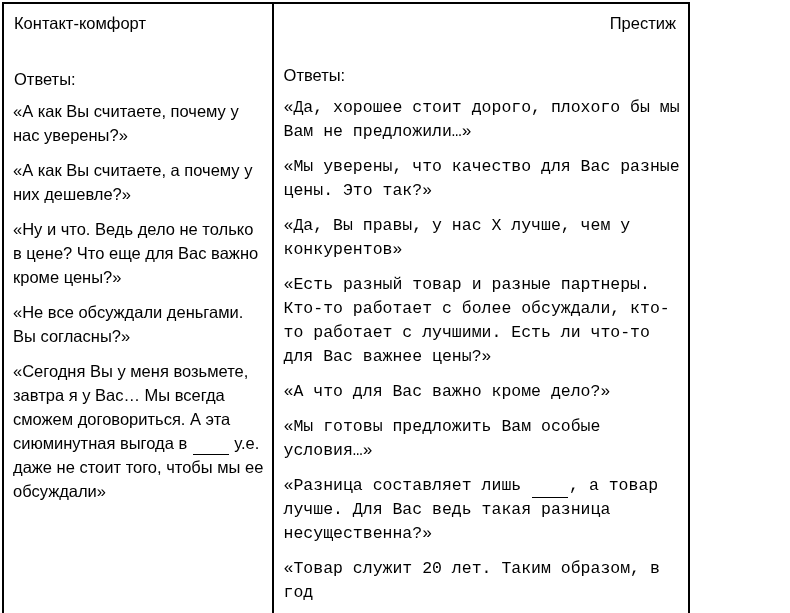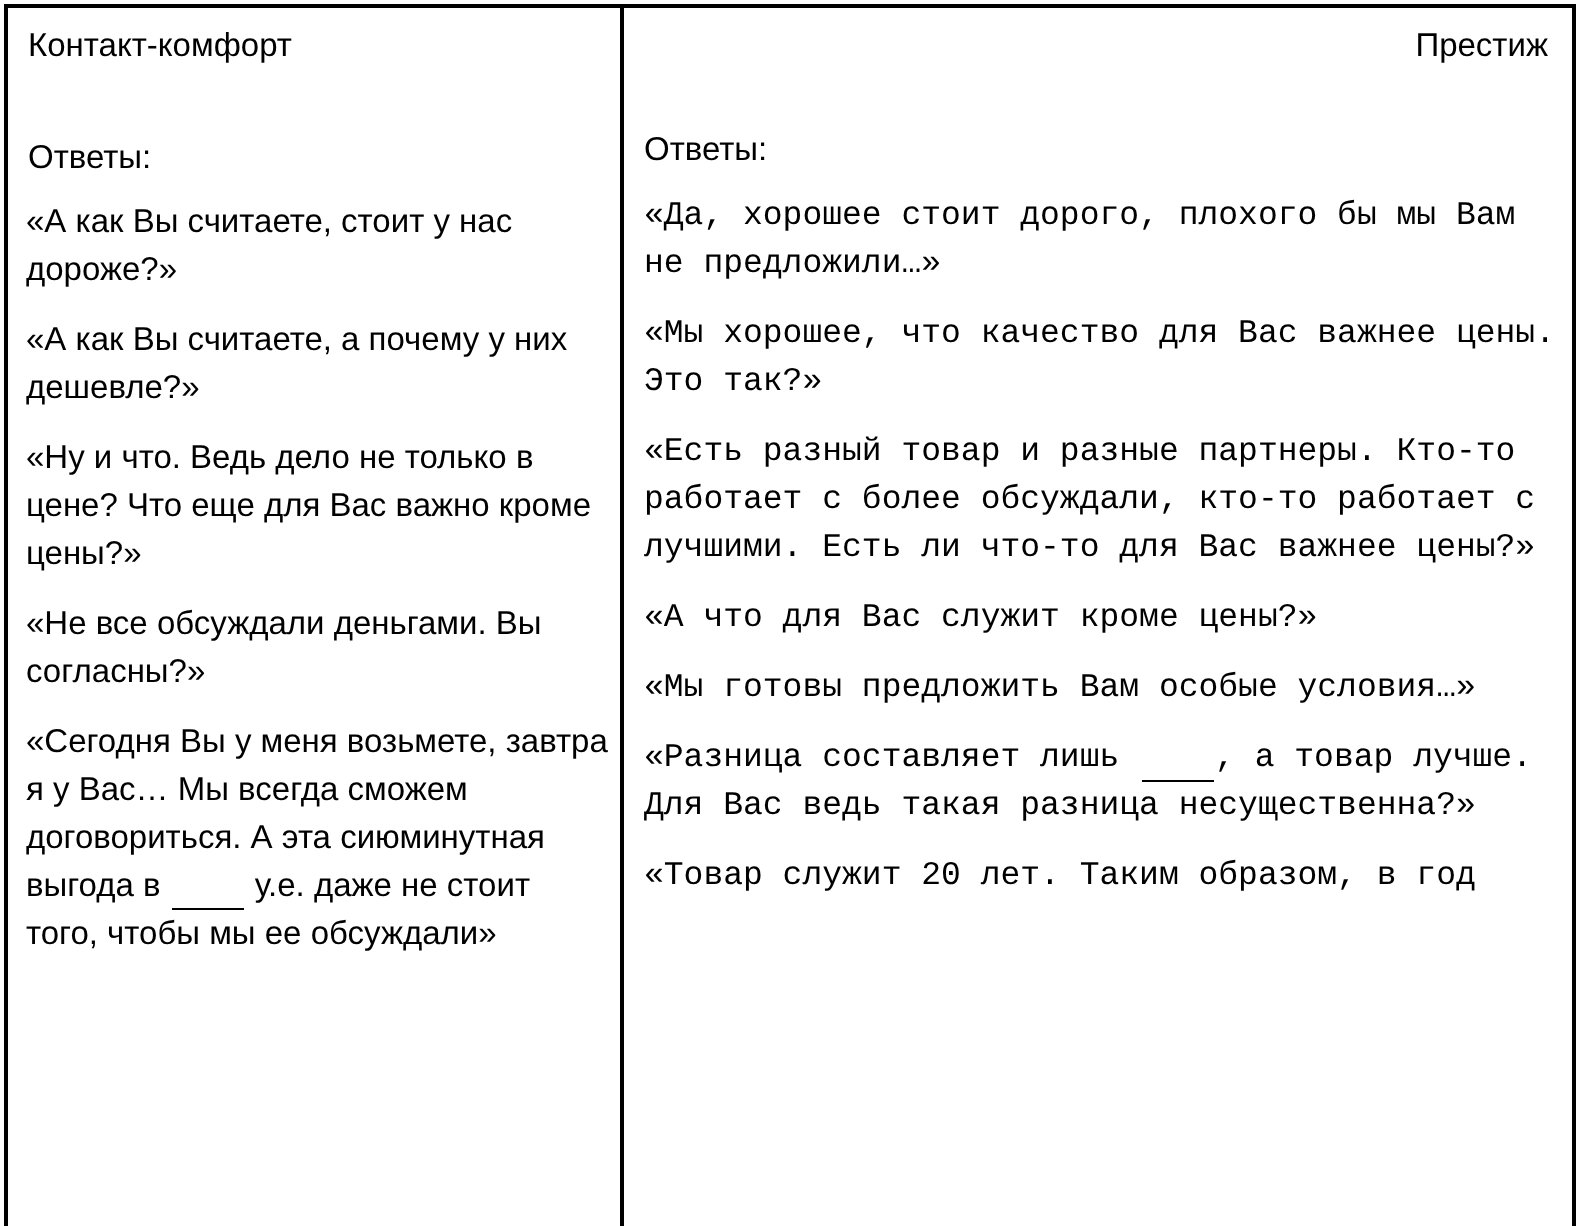--- a/index.html
+++ b/index.html
@@ -16,21 +16,21 @@
     width: 790px;
     height: 613px;
     overflow: hidden;
     background: #ffffff;
     box-sizing: border-box;
   }
   .table {
     position: absolute;
     left: 2px;
     top: 2px;
-    width: 786px;
+    width: 688px;
     height: 611px;
     border: 2px solid #000000;
     border-bottom: none;
     box-sizing: border-box;
     display: flex;
     flex-direction: row;
   }
   .col {
     box-sizing: border-box;
     padding: 0;
@@ -98,34 +98,35 @@
 </head>
 <body>
 
 <div class="page">
   <div class="table">
 
     <div class="col col-left">
       <div class="colhead">Контакт-комфорт</div>
       <div class="spacer-left"></div>
       <div class="answers-label left">Ответы:</div>
-      <div class="item">«А как Вы считаете, стоит у нас дороже?»</div>
+      <div class="item">«А как Вы считаете, почему у нас уверены?»</div>
       <div class="item">«А как Вы считаете, а почему у них дешевле?»</div>
       <div class="item">«Ну и что. Ведь дело не только в цене? Что еще для Вас важно кроме цены?»</div>
       <div class="item">«Не все обсуждали деньгами. Вы согласны?»</div>
       <div class="item">«Сегодня Вы у меня возьмете, завтра я у Вас… Мы всегда сможем договориться. А эта сиюминутная выгода в <span class="blank"></span> у.е. даже не стоит того, чтобы мы ее обсуждали»</div>
     </div>
 
     <div class="col col-right">
       <div class="colhead right">Престиж</div>
       <div class="spacer-right"></div>
       <div class="answers-label right">Ответы:</div>
       <div class="item">«Да, хорошее стоит дорого, плохого бы мы Вам не предложили…»</div>
-      <div class="item">«Мы хорошее, что качество для Вас важнее цены. Это так?»</div>
+      <div class="item">«Мы уверены, что качество для Вас разные цены. Это так?»</div>
+      <div class="item">«Да, Вы правы, у нас Х лучше, чем у конкурентов»</div>
       <div class="item">«Есть разный товар и разные партнеры. Кто-то работает с более обсуждали, кто-то работает с лучшими. Есть ли что-то для Вас важнее цены?»</div>
-      <div class="item">«А что для Вас служит кроме цены?»</div>
+      <div class="item">«А что для Вас важно кроме дело?»</div>
       <div class="item">«Мы готовы предложить Вам особые условия…»</div>
       <div class="item">«Разница составляет лишь <span class="blank"></span>, а товар лучше. Для Вас ведь такая разница несущественна?»</div>
       <div class="item">«Товар служит 20 лет. Таким образом, в год</div>
     </div>
 
   </div>
 </div>
 
 </body></html>

